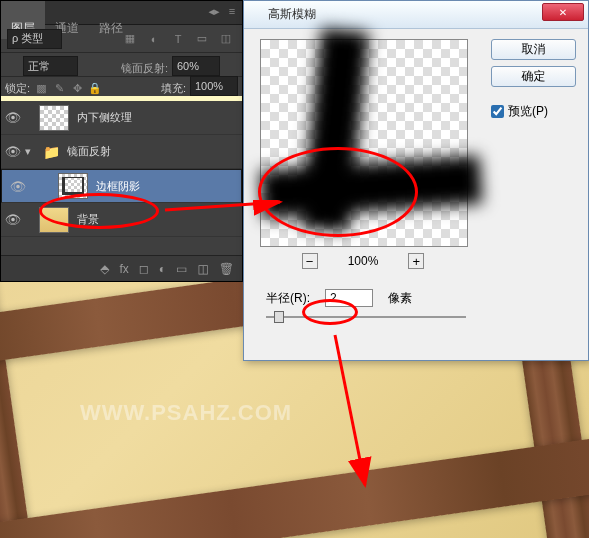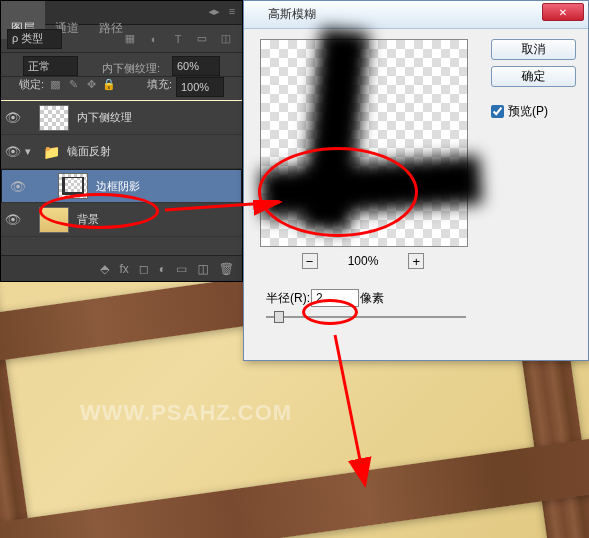--- a/index.html
+++ b/index.html
@@ -20,22 +20,22 @@
 .topright{position:absolute;right:2px;top:2px;display:flex;gap:2px}
 .topright span{width:16px;height:16px;display:flex;align-items:center;justify-content:center;color:#888}
 .row1{height:28px;display:flex;align-items:center;padding:0 6px;gap:6px;border-bottom:1px solid #2a2a2a}
 .sel{height:20px;background:#262626;border:1px solid #1a1a1a;color:#ccc;font-size:11px;display:flex;align-items:center;padding:0 4px}
 .row1 .filter{width:55px}
 .iconrow{display:flex;gap:4px;margin-left:auto}
 .iconrow span{width:20px;height:20px;display:flex;align-items:center;justify-content:center;color:#888;border:1px solid transparent}
 .row2{height:24px;display:flex;align-items:flex-end;padding:0 22px;border-bottom:1px solid #2a2a2a;font-size:11px}
 .row2 .sel{width:55px}
 .row2 .lbl{margin-left:auto;color:#aaa}
-.row2 .pct{width:48px;margin-left:12px}
-.row3{height:24px;display:flex;align-items:flex-start;padding:0 18px;border-bottom:1px solid #fef9c3;font-size:11px}
+.row2 .pct{width:48px;margin-left:4px}
+.row3{height:24px;display:flex;align-items:flex-end;padding:0 4px;border-bottom:5px solid #fef9c3;font-size:11px}
 .row3 .locks{display:flex;gap:3px;margin-left:4px}
 .row3 .locks span{width:15px;height:15px;display:flex;align-items:center;justify-content:center;color:#888}
 .row3 .lbl{margin-left:auto}
 .row3 .pct{width:48px;margin-left:4px}
 .layers{background:#3f3f3f}
 .layer{height:34px;display:flex;align-items:center;border-bottom:1px solid #343434;padding-right:4px}
 .layer.sel{background:#5a7aa8}
 .eye{width:24px;text-align:center;color:#bbb;font-size:13px}
 .indent{width:14px}
 .folder-ico{width:18px;color:#bbb}
@@ -53,21 +53,21 @@
 
 .dlg{position:absolute;left:243px;top:0;width:346px;height:361px;background:#f0f0f0;border:1px solid #6a8ab0;box-shadow:2px 2px 8px rgba(0,0,0,.3);font-size:12px}
 .dlg-title{height:28px;background:linear-gradient(#fafeff,#dbe8f4);display:flex;align-items:center;padding:0 24px;color:#333;border-bottom:1px solid #b0c4d8}
 .closex{position:absolute;right:4px;top:2px;width:42px;height:18px;background:linear-gradient(#e67,#c23);border:1px solid #a02030;border-radius:2px;color:#fff;display:flex;align-items:center;justify-content:center;font-size:10px}
 .dlg-body{padding:10px 12px;position:relative}
 .preview{width:208px;height:208px;border:1px solid #888;background:repeating-conic-gradient(#ddd 0 25%,#fff 0 50%) 0 0/18px 18px;position:relative;margin-left:4px}
 .preview::before{content:"";position:absolute;left:50px;top:-10px;width:48px;height:200px;background:#000;filter:blur(8px);transform:rotate(6deg)}
 .preview::after{content:"";position:absolute;left:0;bottom:35px;width:220px;height:48px;background:#000;filter:blur(8px);transform:rotate(-4deg)}
 .zoom{display:flex;align-items:center;justify-content:center;gap:30px;margin-top:6px;width:214px}
 .zoom .btn{width:16px;height:16px;border:1px solid #888;display:flex;align-items:center;justify-content:center;font-size:13px;background:#eee}
-.radius{margin-top:20px;display:flex;align-items:center;gap:1px;padding-left:10px}
+.radius{margin-top:20px;display:flex;align-items:center;gap:15px;padding-left:10px}
 .radius input{width:48px;height:18px;border:1px solid #888;padding:0 4px;font-size:12px}
 .slider{margin-top:6px;width:200px;height:8px;position:relative;margin-left:10px}
 .slider::before{content:"";position:absolute;left:0;right:0;top:3px;height:2px;background:#999}
 .slider .hnd{position:absolute;left:8px;top:-2px;width:10px;height:12px;background:#ddd;border:1px solid #666}
 .side{position:absolute;right:12px;top:10px;width:85px;display:flex;flex-direction:column;gap:6px;align-items:stretch}
 .winbtn{height:21px;border:1px solid #7a98b8;border-radius:3px;background:linear-gradient(#fdfdfd,#e3ecf5);font-size:12px;display:flex;align-items:center;justify-content:center}
 .chkline{display:flex;align-items:center;gap:4px;margin-top:10px;font-size:12px}
 .chkline input{accent-color:#2a6fb0}
 
 
@@ -100,21 +100,21 @@
       <span>▦</span>
       <span>◐</span>
       <span>T</span>
       <span>▭</span>
       <span>◫</span>
     </div>
   </div>
 
   <div class="row2">
     <div class="sel">正常</div>
-    <span class="lbl">内下侧纹理:</span>
+    <span class="lbl">镜面反射:</span>
     <div class="sel pct">60%</div>
   </div>
 
   <div class="row3">
     <span>锁定:</span>
     <div class="locks">
       <span>▩</span>
       <span>✎</span>
       <span>✥</span>
       <span>🔒</span>

